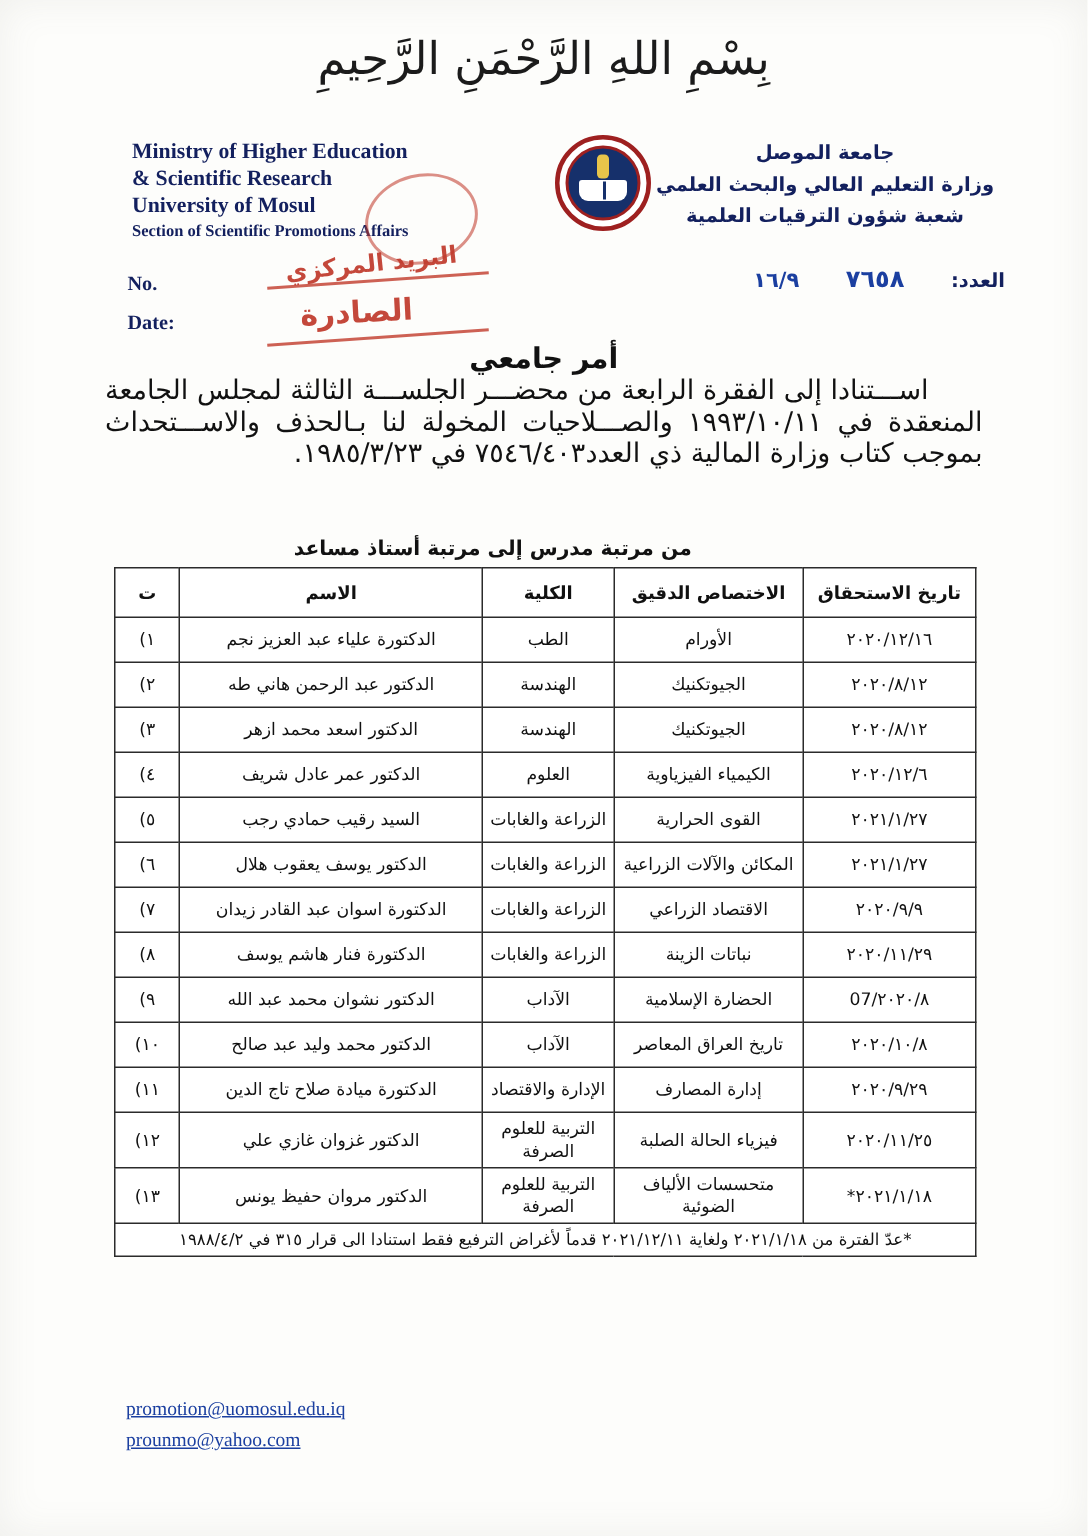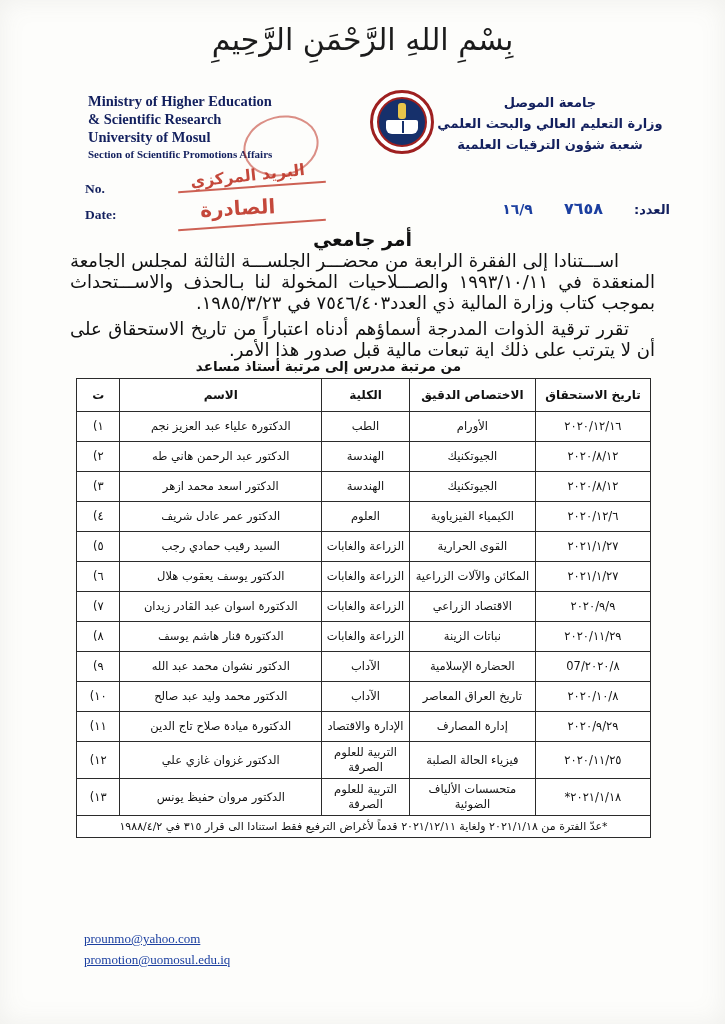--- a/index.html
+++ b/index.html
@@ -144,21 +144,20 @@
     position: absolute;
     right: 55px;
     top: 172px;
     direction: rtl;
     text-align: right;
     font-family: "DejaVu Sans", sans-serif;
     font-weight: bold;
     font-size: 13px;
     color: #13205e;
     line-height: 28px;
-    margin-top: 23px;
   }
   .numdate .val {
     display: inline-block;
     min-width: 92px;
     text-align: center;
   }
   .handwrite {
     color: #1b3fa0;
     font-family: "DejaVu Sans", sans-serif;
     font-size: 16px;
@@ -369,21 +368,20 @@
     <div>
       <span>العدد:</span>
       <span class="val handwrite">٧٦٥٨</span>
       <span class="hand-small">١٦/٩</span>
     </div>
   </div>
 
   <div class="title-amr">أمر جامعي</div>
 
   <div class="para para1">اســـتنادا إلى الفقرة الرابعة من محضـــر الجلســـة الثالثة لمجلس الجامعة المنعقدة في ١٩٩٣/١٠/١١ والصـــلاحيات المخولة لنا بـالحذف والاســـتحداث بموجب كتاب وزارة المالية ذي العدد٧٥٤٦/٤٠٣ في ١٩٨٥/٣/٢٣.</div>
-  <div class="para para2">تقرر ترقية الذوات المدرجة أسماؤهم أدناه اعتباراً من تاريخ الاستحقاق على أن لا يترتب على ذلك اية تبعات مالية قبل صدور هذا الأمر.</div>
 
   <div class="sub-title">من مرتبة مدرس إلى مرتبة أستاذ مساعد</div>
 
   <table class="doc">
     <thead>
       <tr>
         <th style="width:110px">تاريخ الاستحقاق</th>
         <th style="width:122px">الاختصاص الدقيق</th>
         <th style="width:82px">الكلية</th>
         <th style="width:206px">الاسم</th>
@@ -482,17 +480,17 @@
         <td class="name">الدكتور مروان حفيظ يونس</td>
         <td class="idx">١٣)</td>
       </tr>
       <tr class="note-row">
         <td colspan="5">*عدّ الفترة من ٢٠٢١/١/١٨ ولغاية ٢٠٢١/١٢/١١ قدماً لأغراض الترفيع فقط استنادا الى قرار ٣١٥ في ١٩٨٨/٤/٢</td>
       </tr>
     </tbody>
   </table>
 
   <div class="footer">
+    <a href="#">promotion@uomosul.edu.iq</a>
     <a href="#">prounmo@yahoo.com</a>
-    <a href="#">promotion@uomosul.edu.iq</a>
   </div>
 
 </div>
 
 </body></html>

